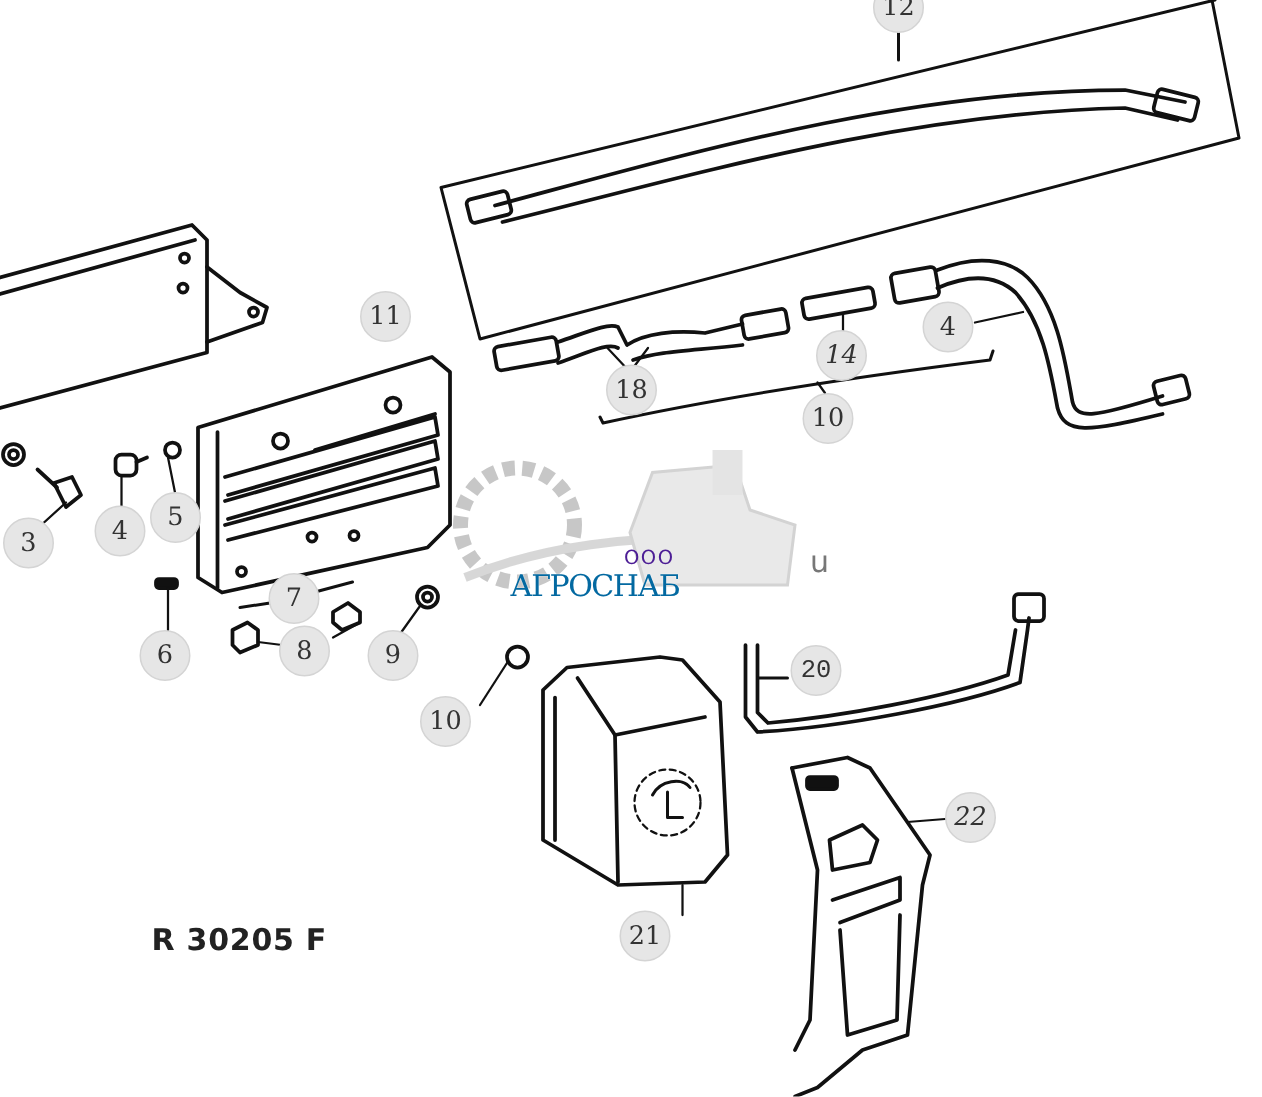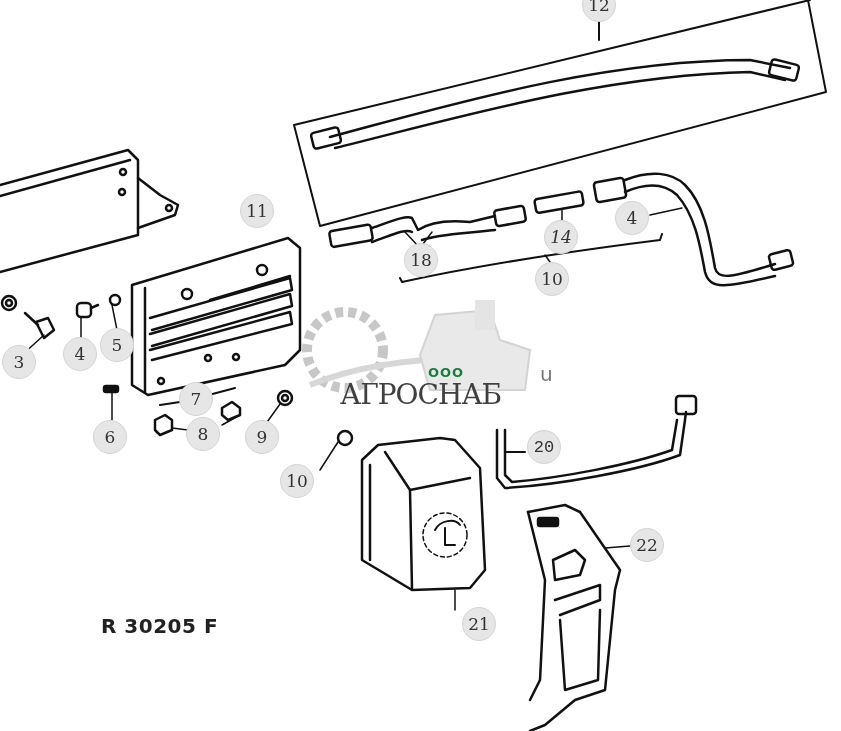--- a/index.html
+++ b/index.html
@@ -14,26 +14,26 @@
     }
     .ref-code {
       position: absolute; left: 101px; top: 614px;
       font-family: "DejaVu Sans", sans-serif; font-size: 20px; font-weight: bold; color: #222;
       letter-spacing: 0.5px;
     }
     .watermark {
       position: absolute; left: 300px; top: 295px; width: 240px; height: 120px;
     }
     .wm-ooo {
-      position: absolute; left: 428px; top: 365px; font-family: "DejaVu Sans", sans-serif;
-      font-size: 13px; color: #15803d; letter-spacing: 1px; font-weight: bold;
+      position: absolute; left: 416px; top: 365px; font-family: "DejaVu Sans", sans-serif;
+      font-size: 13px; color: #4c1d95; letter-spacing: 1px;
     }
     .wm-name {
       position: absolute; left: 340px; top: 378px; font-family: "DejaVu Serif", serif;
-      font-size: 28px; color: #404040; letter-spacing: -1px;
+      font-size: 20px; color: #0369a1; letter-spacing: -1px;
       text-shadow: 0 0 1px #fff;
     }
     .wm-u {
       position: absolute; left: 540px; top: 362px; font-family: "DejaVu Sans", sans-serif;
       font-size: 20px; color: #777;
     }
   </style>
 </head>
 <body>
 
@@ -188,20 +188,20 @@
   </div>
 <div class="callout" style="left:615px;top:201px;">
     <span>4</span>
   </div>
 <div class="callout" style="left:535px;top:262px;">
     <span>10</span>
   </div>
 <div class="callout" style="left:527px;top:430px;font-family:Liberation Mono, monospace;">
     <span>20</span>
   </div>
-<div class="callout" style="left:462px;top:607px;">
+<div class="callout" style="left:413px;top:607px;">
     <span>21</span>
   </div>
-<div class="callout" style="left:630px;top:528px;">
+<div class="callout" style="left:630px;top:528px;font-style:italic;">
     <span>22</span>
   </div>
 
 <div class="ref-code">R 30205 F</div>
 
 </body></html>

